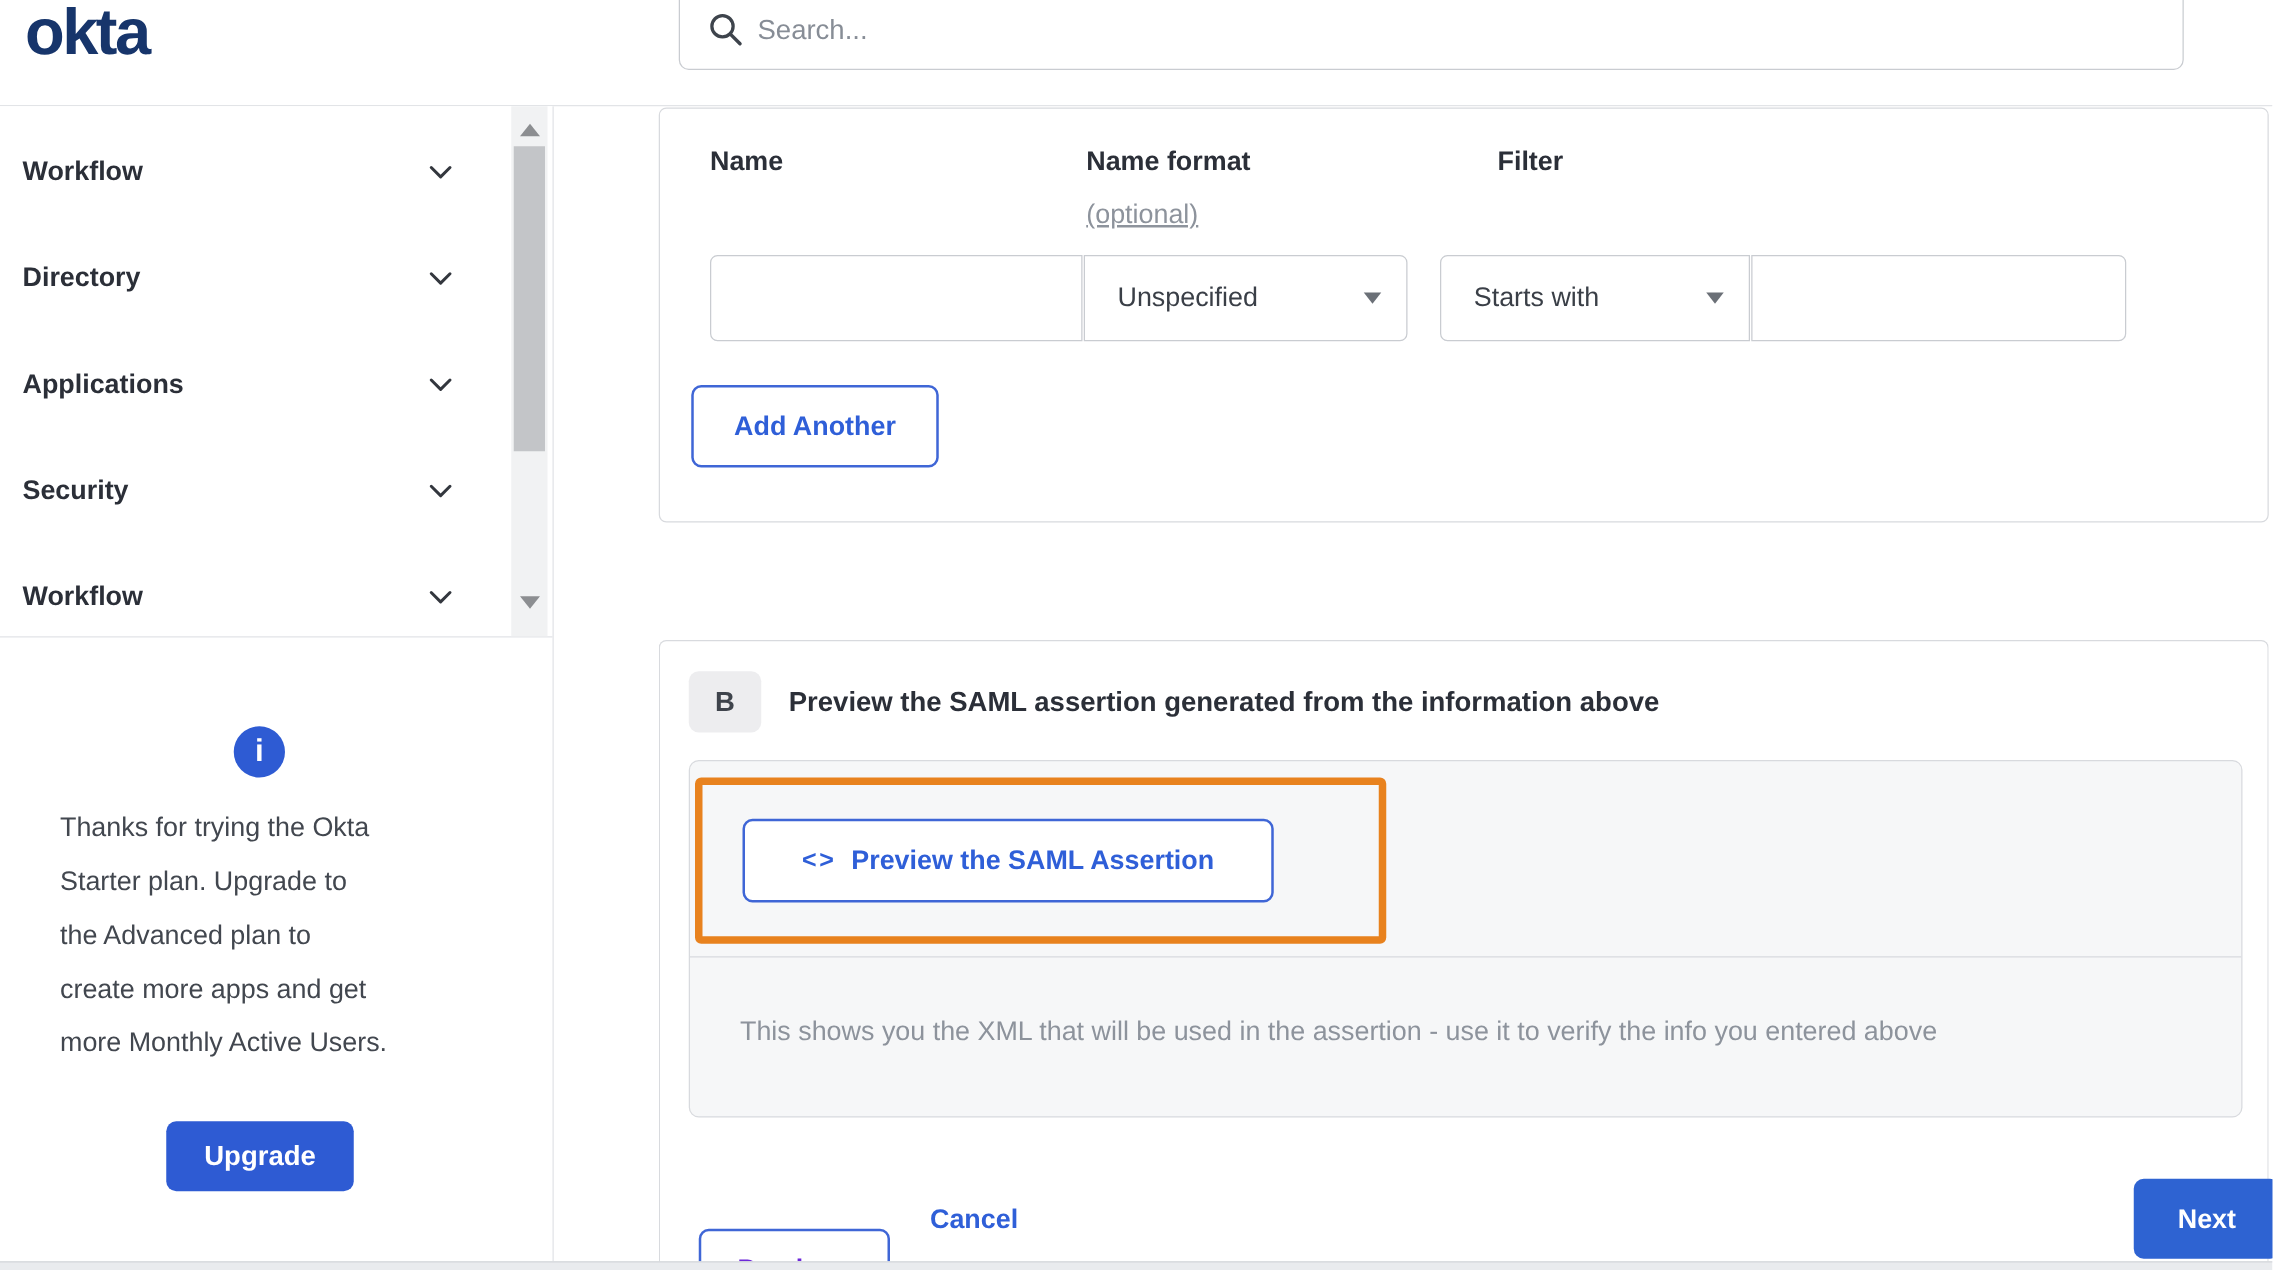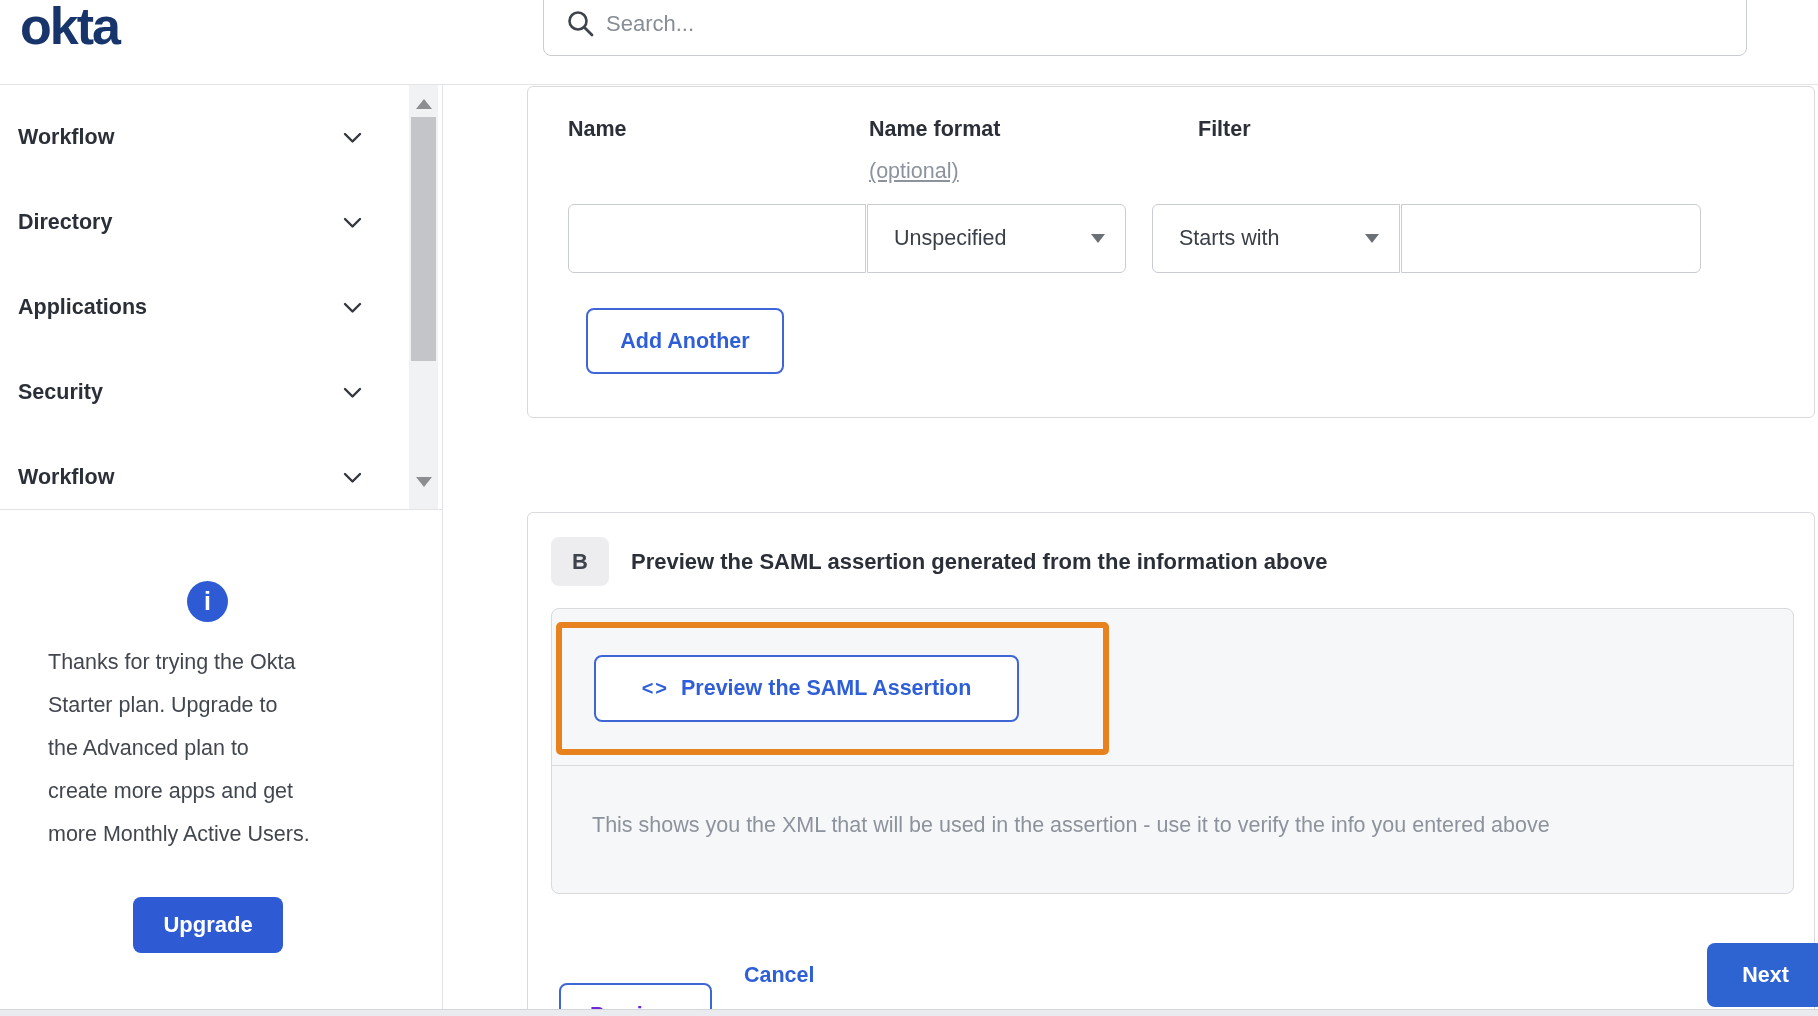--- a/index.html
+++ b/index.html
@@ -52,21 +52,21 @@
     border-radius:6px;box-sizing:border-box;font-size:21.5px;color:#3e444c;}
   .text-input{padding:0 16px;font-family:"Liberation Sans",sans-serif;outline:none;}
   .f-name{left:40px;width:298px;border-radius:6px 0 0 6px;}
   .f-format{left:339px;width:259px;border-radius:0 6px 6px 0;cursor:pointer;}
   .f-ftype{left:624px;width:248px;border-radius:6px 0 0 6px;cursor:pointer;gap:28px;}
   .f-fval{left:873px;width:300px;border-radius:0 6px 6px 0;}
   .select{display:flex;align-items:center;justify-content:space-between;padding:0 20px 0 26px;}
   .select-value{font-size:21.5px;color:#3a3f47;}
   .caret{width:0;height:0;border-left:7px solid transparent;border-right:7px solid transparent;
     border-top:9px solid #6b7077;}
-  .add-another{position:absolute;left:58px;top:221px;width:198px;height:66px;background:#fff;
+  .add-another{position:absolute;left:25px;top:221px;width:198px;height:66px;background:#fff;
     border:2px solid #3f66d6;border-radius:8px;color:#2f5fd8;font-size:21.5px;font-weight:700;
     font-family:"Liberation Sans",sans-serif;cursor:pointer;}
   
   .card2{left:527px;top:512px;width:1288px;height:530px;border-bottom:none;border-radius:6px 6px 0 0;}
   .b-badge{position:absolute;left:23px;top:24px;width:58px;height:49px;background:#ededef;
     border-radius:8px;display:flex;align-items:center;justify-content:center;
     font-size:22px;font-weight:700;color:#3f444c;}
   .b-title{position:absolute;left:103px;top:36px;font-size:22px;font-weight:700;color:#2b2f38;}
   .preview-panel{position:absolute;left:23px;top:95px;width:1243px;height:286px;background:#f6f7f8;
     border:1px solid #d8dade;border-radius:8px;box-sizing:border-box;}

